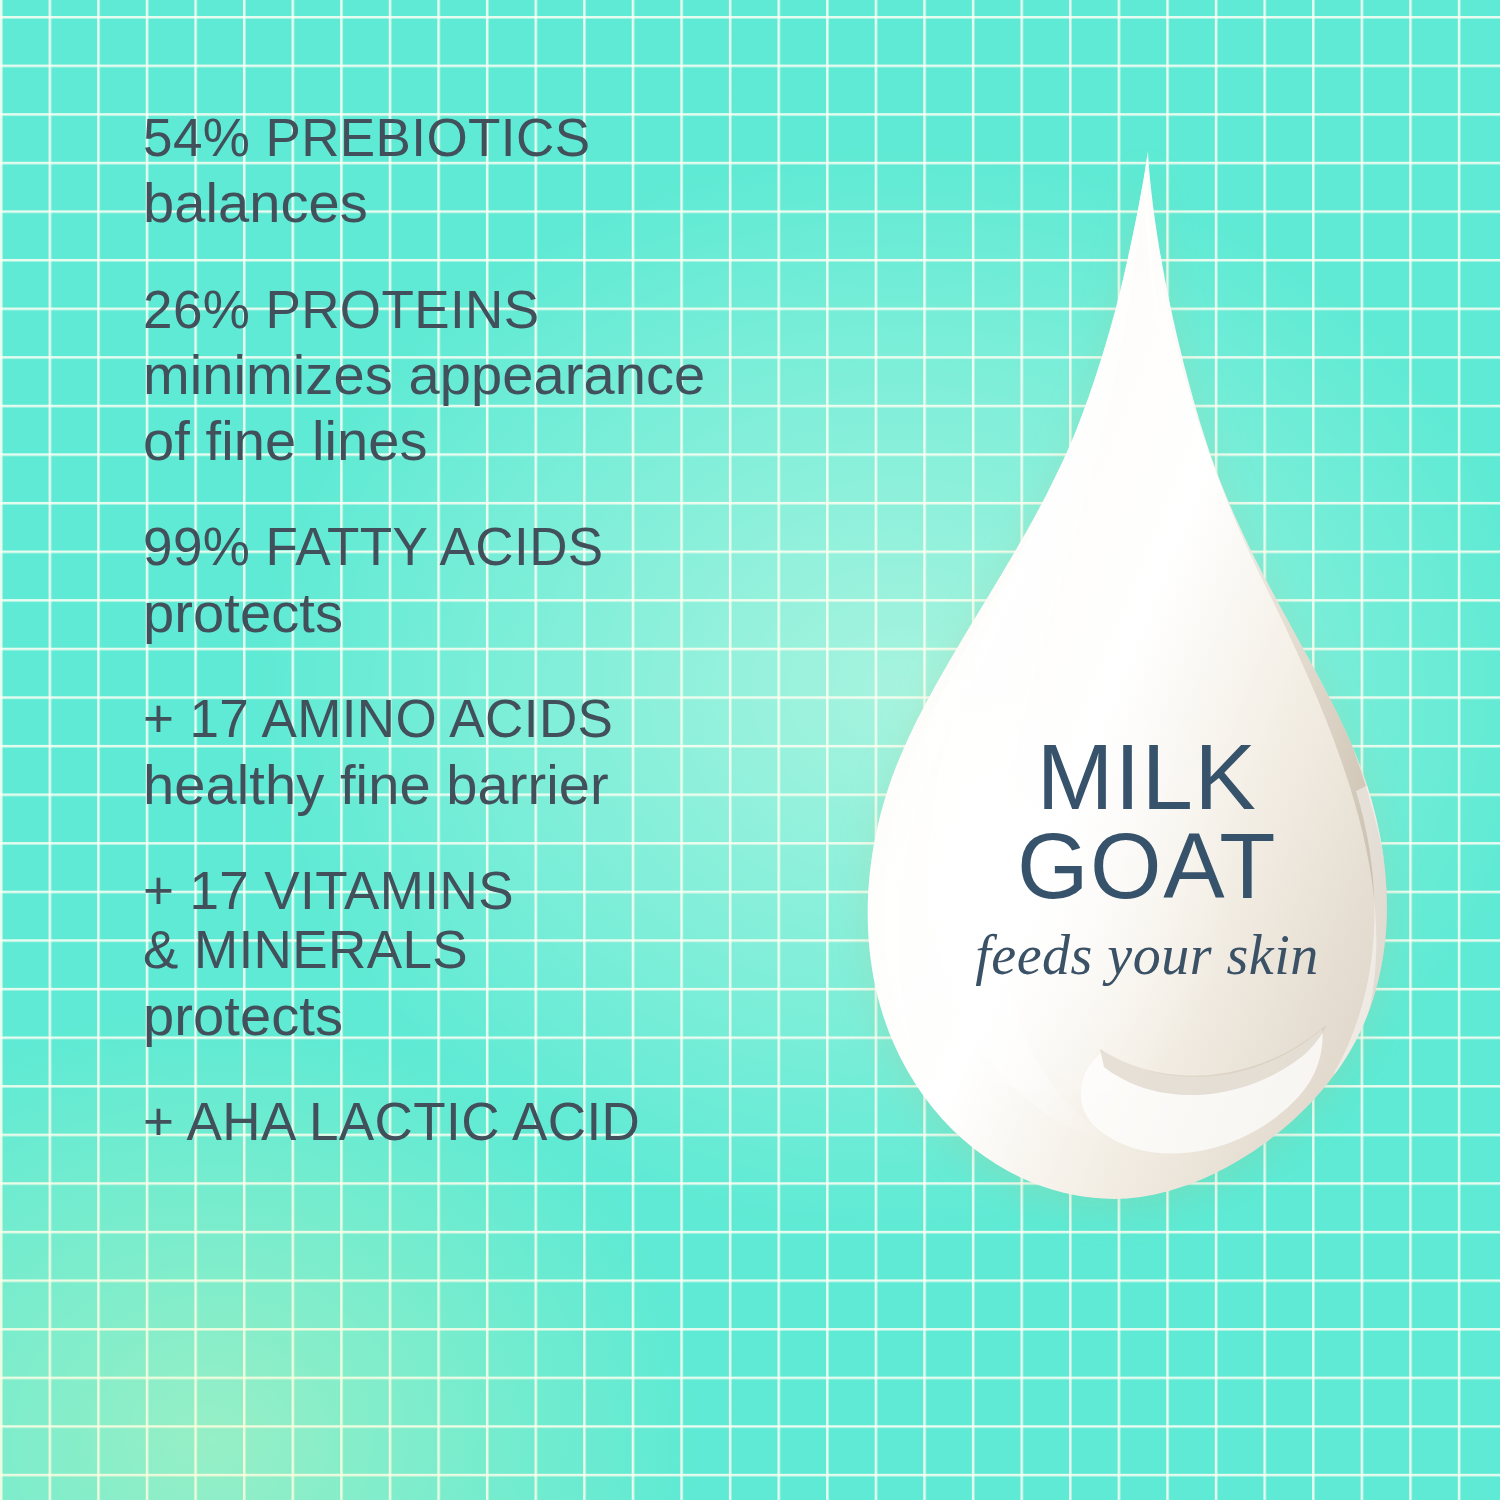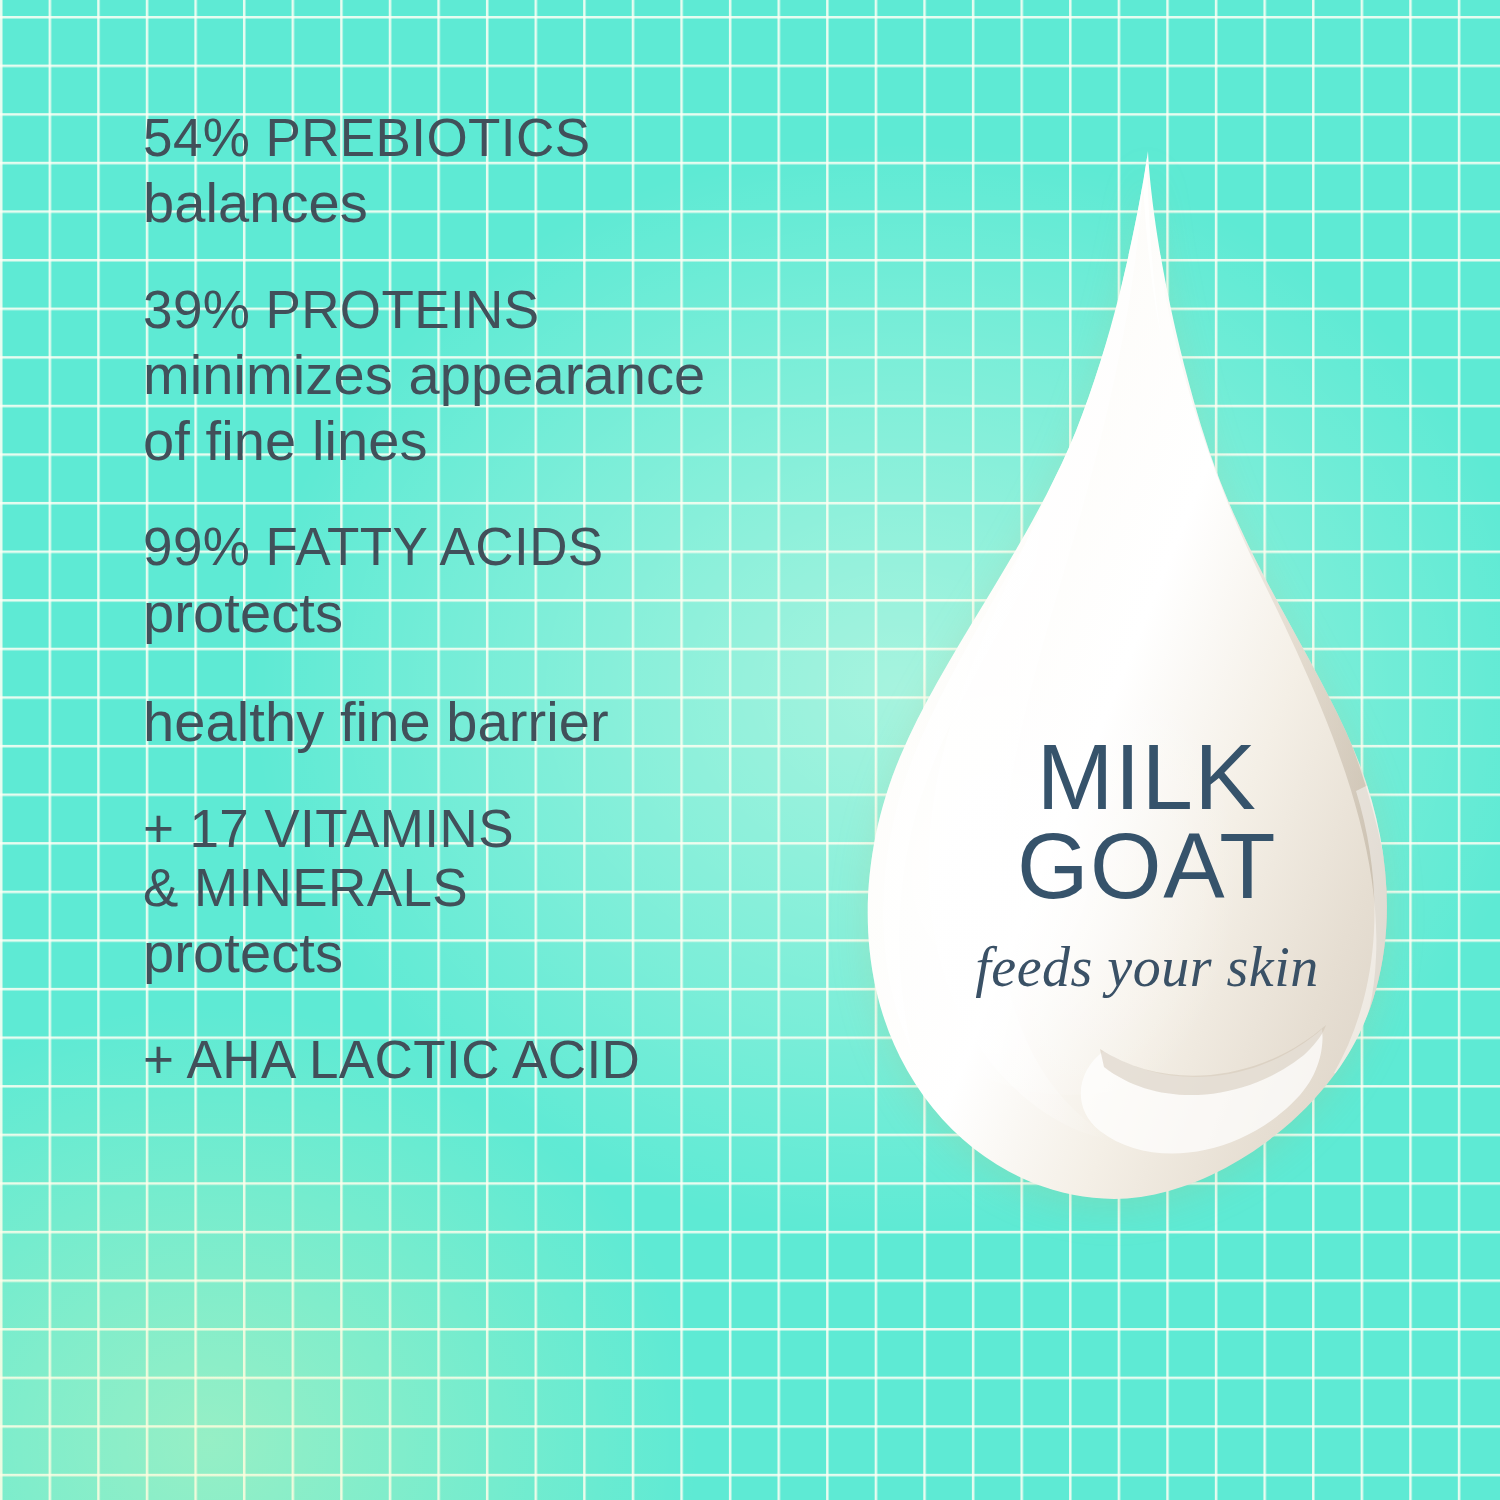--- a/index.html
+++ b/index.html
@@ -103,50 +103,51 @@
     font-weight: 400;
     font-family: "Liberation Sans", sans-serif;
   }
   #brand-tagline {
     color: #3a5166;
     font-family: "Liberation Serif", serif;
     font-style: italic;
     font-size: 56px;
     line-height: 1;
     letter-spacing: 0.5px;
-    margin-top: 28px;
+    margin-top: 16px;
   }
 </style>
 </head>
 <body>
 
 <div id="poster">
 
   <div id="grid-bg"></div>
   <div id="grid-glow"></div>
 
   <div id="facts">
 
     <div class="fact">
       <div class="fact-head">54% PREBIOTICS</div>
       <div class="fact-sub">balances</div>
     </div>
 
     <div class="fact">
-      <div class="fact-head">39% PROTEINS</div>
+      <div class="fact-head">26% PROTEINS</div>
       <div class="fact-sub">minimizes appearance
 of fine lines</div>
     </div>
 
     <div class="fact">
       <div class="fact-head">99% FATTY ACIDS</div>
       <div class="fact-sub">protects</div>
     </div>
 
     <div class="fact">
+      <div class="fact-head">+ 17 AMINO ACIDS</div>
       <div class="fact-sub">healthy fine barrier</div>
     </div>
 
     <div class="fact">
       <div class="fact-head">+ 17 VITAMINS
 &amp; MINERALS</div>
       <div class="fact-sub">protects</div>
     </div>
 
     <div class="fact">

